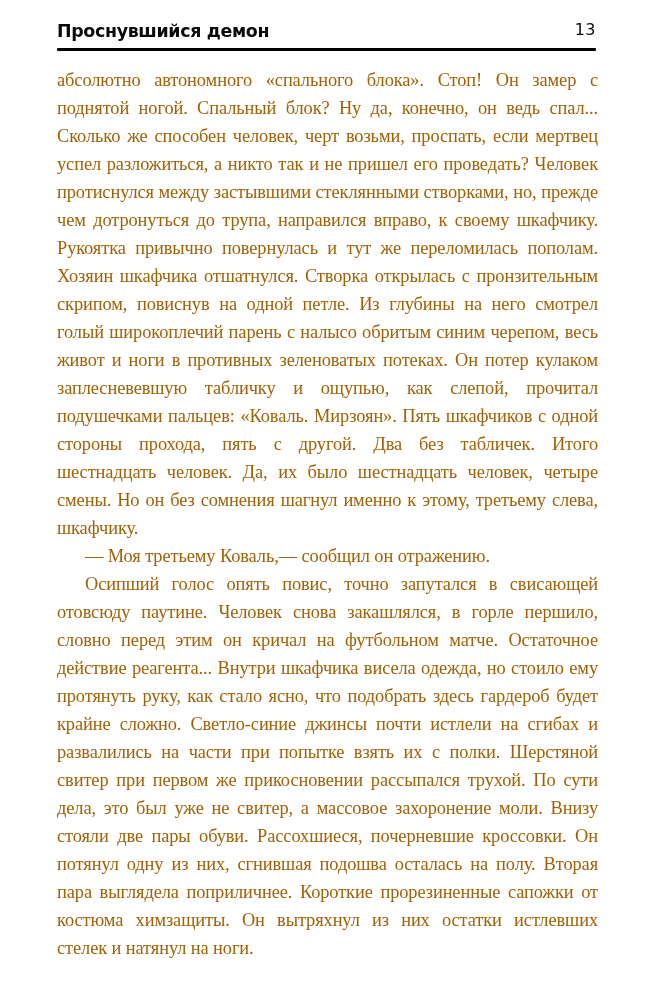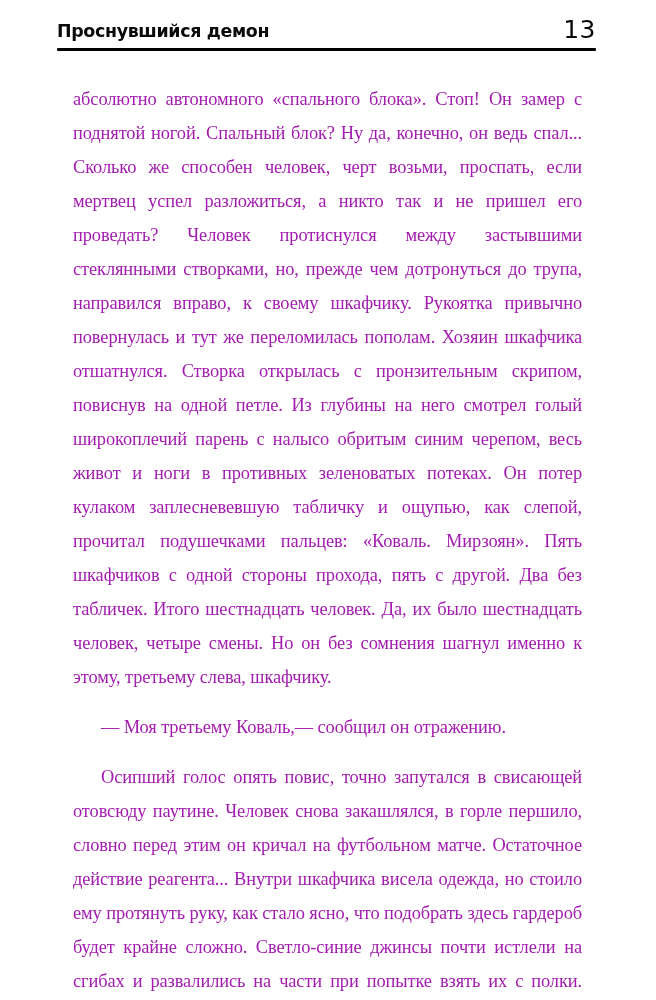--- a/index.html
+++ b/index.html
@@ -41,21 +41,21 @@
     font-weight: 600;
     letter-spacing: -0.35px;
     line-height: 22px;
     white-space: nowrap;
     transform: scaleX(0.94);
     transform-origin: left top;
     color: #0a0a0a;
   }
   .running-head-folio {
     font-family: "DejaVu Sans", "Liberation Sans", sans-serif;
-    font-size: 25px;
+    font-size: 16px;
     font-weight: 500;
     line-height: 22px;
     letter-spacing: 0.5px;
     color: #0a0a0a;
     transform: translateY(-1px);
   }
 
   .head-rule {
     position: absolute;
     left: 57px;
@@ -68,29 +68,29 @@
 
   
   .textblock {
     position: absolute;
     left: 57px;
     top: 66px;
     width: 541px;
   }
 
   p.para {
-    margin: 16px;
+    margin: 0;
     padding: 0;
     font-size: 18.4px;
-    line-height: 34px;
+    line-height: 28px;
     text-align: justify;
     text-justify: inter-word;
     letter-spacing: -0.1px;
     word-spacing: 0px;
-    color: #a21caf;
+    color: #a16207;
     hyphens: none;
   }
   p.para.indent {
     text-indent: 28px;
   }
   p.para.flush {
     text-indent: 0;
   }
 
   

